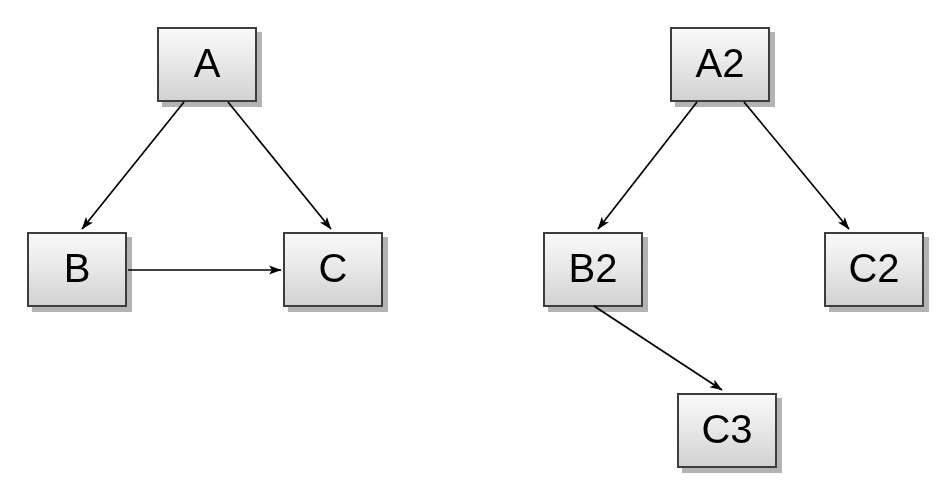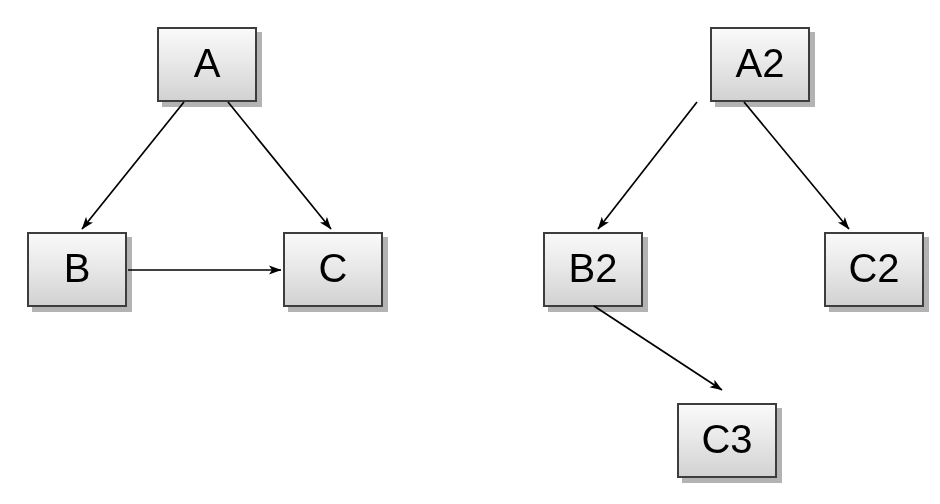--- a/index.html
+++ b/index.html
@@ -32,24 +32,24 @@
     font-size: 40px;
     line-height: 1;
     color: #000000;
     padding-bottom: 3px;
     user-select: none;
   }
   
   .pos-a  { left: 157px; top: 27px;  }
   .pos-b  { left: 27px;  top: 232px; }
   .pos-c  { left: 283px; top: 232px; }
-  .pos-a2 { left: 670px; top: 27px; margin-left: 40px;  }
+  .pos-a2 { left: 670px; top: 27px;  }
   .pos-b2 { left: 543px; top: 232px; }
   .pos-c2 { left: 800px; top: 232px; margin-left: 24px; }
-  .pos-c3 { left: 677px; top: 403px; justify-content: center; }
+  .pos-c3 { left: 677px; top: 393px; justify-content: center; }
   .edges-layer {
     position: absolute;
     left: 0;
     top: 0;
     width: 940px;
     height: 504px;
     pointer-events: none;
     z-index: 5;
   }
   .edge {

